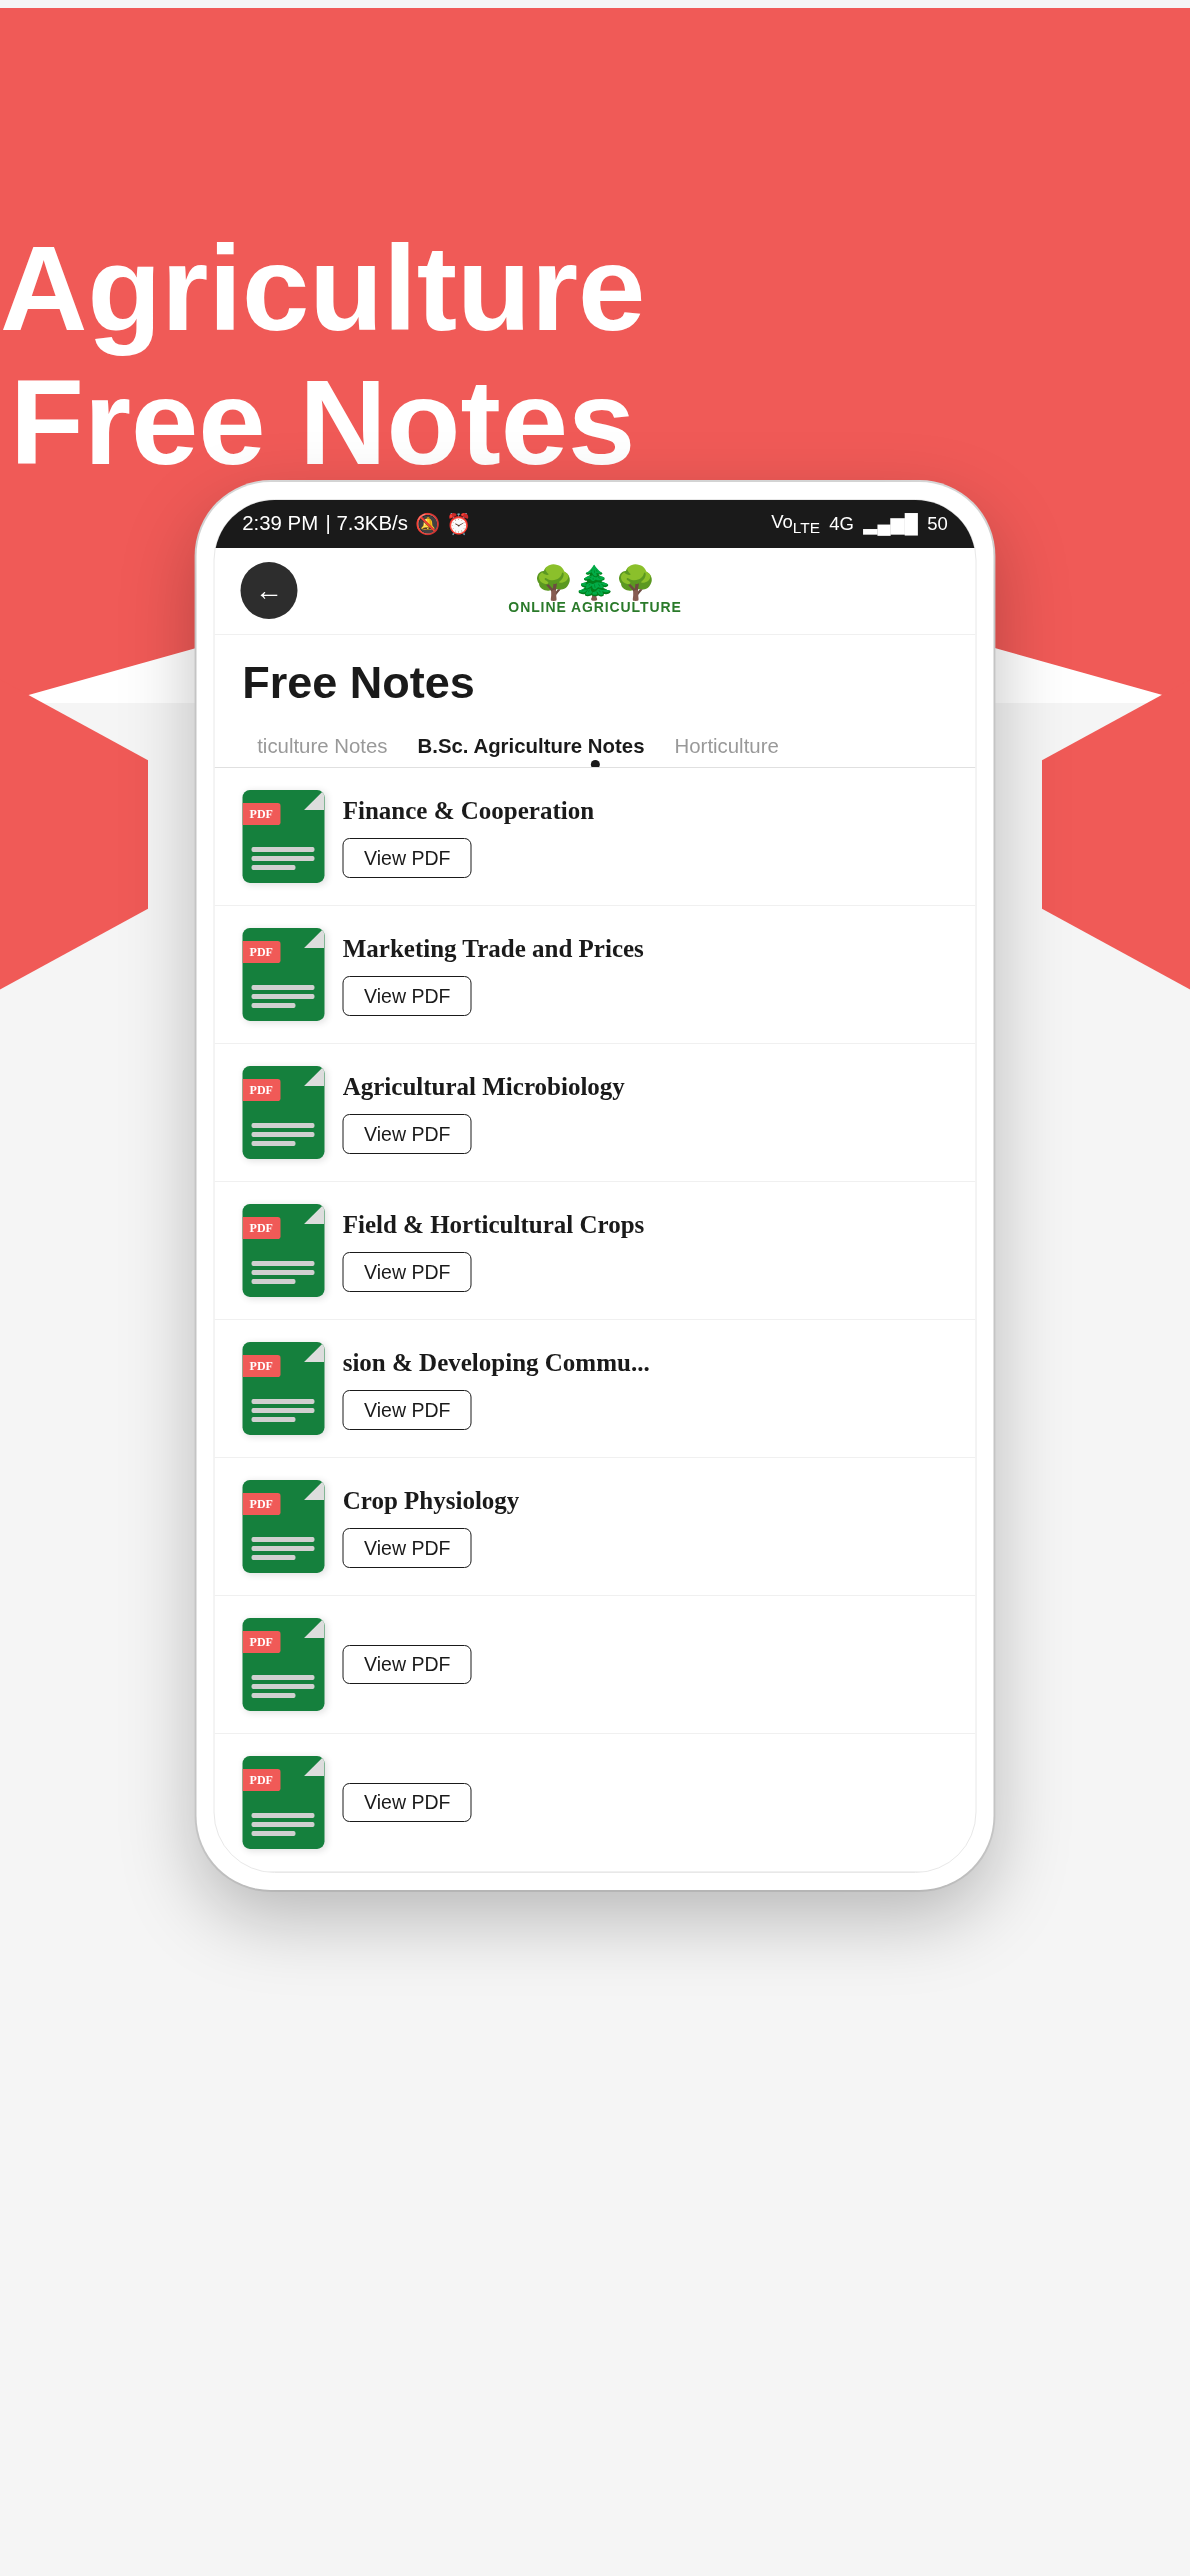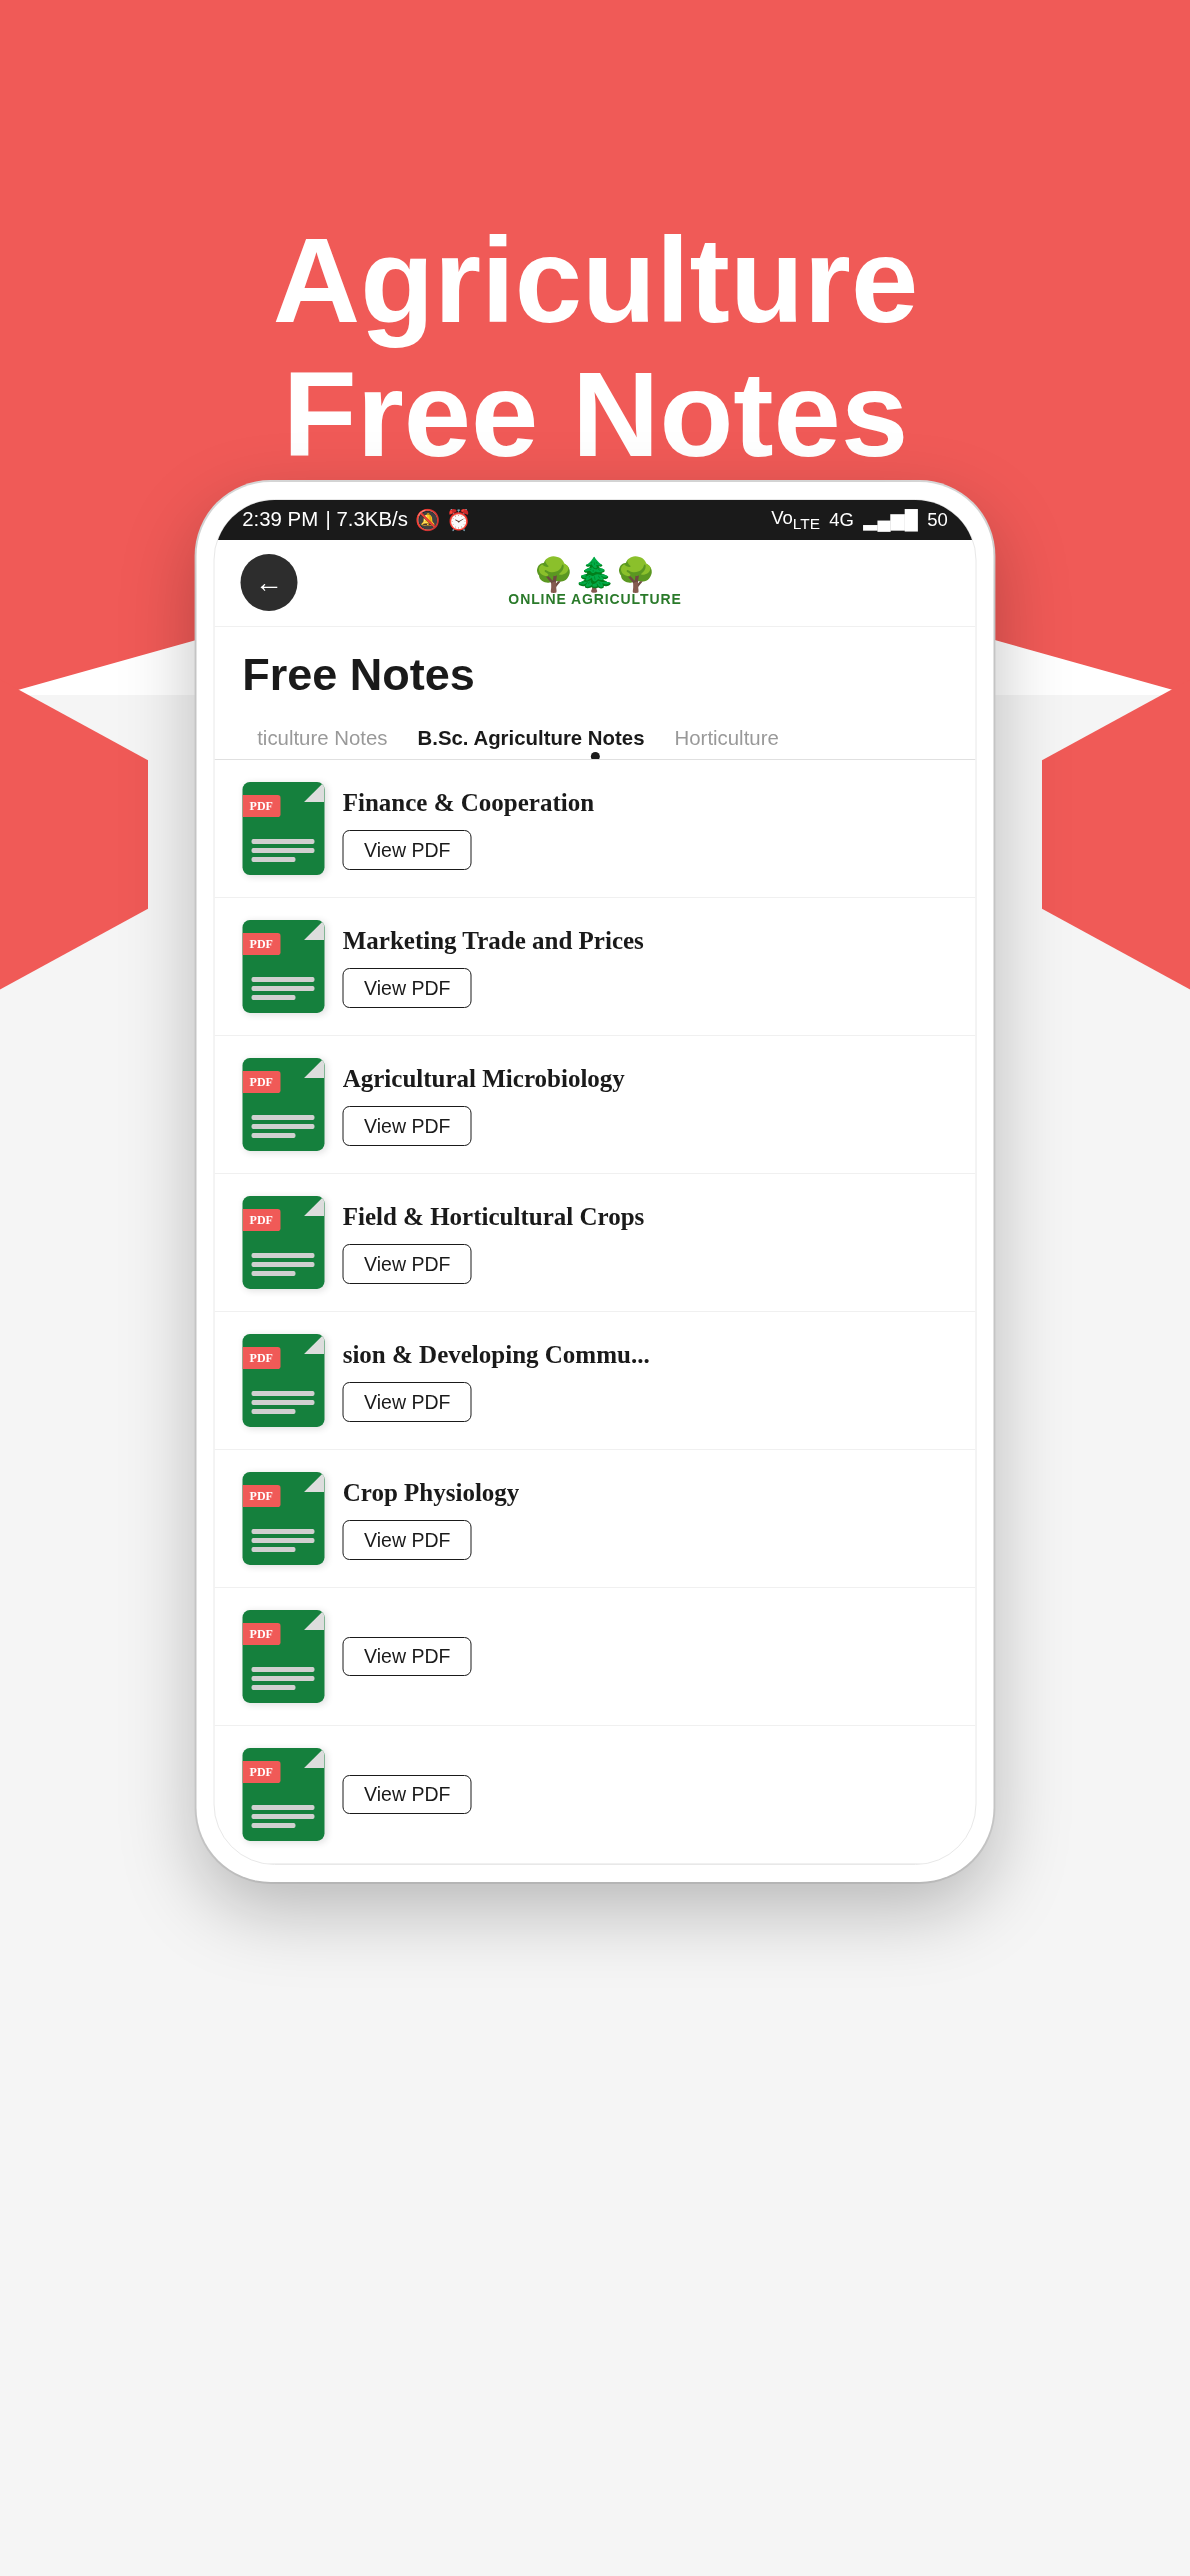--- a/index.html
+++ b/index.html
@@ -13,22 +13,23 @@
     }
 
     
     .hero {
       width: 100%;
       height: 695px;
       background: #f05a57;
       position: relative;
       display: flex;
       align-items: center;
-      justify-content: center;
+      justify-content: flex-start;
       overflow: hidden;
+      margin-top: 8px;
     }
 
     .hero-title {
       color: white;
       font-size: 121px;
       font-weight: 900;
       text-align: center;
       line-height: 1.1;
       z-index: 2;
       position: relative;
@@ -96,21 +97,21 @@
 
     
     .status-bar {
       background: #1a1a1a;
       color: white;
       font-size: 20.4px;
       padding: 10px 28px;
       display: flex;
       justify-content: space-between;
       align-items: center;
-      height: 40px;
+      height: 48px;
     }
 
     .status-left {
       display: flex;
       align-items: center;
       gap: 7.4px;
       font-size: 20.4px;
       font-weight: 500;
     }
 

